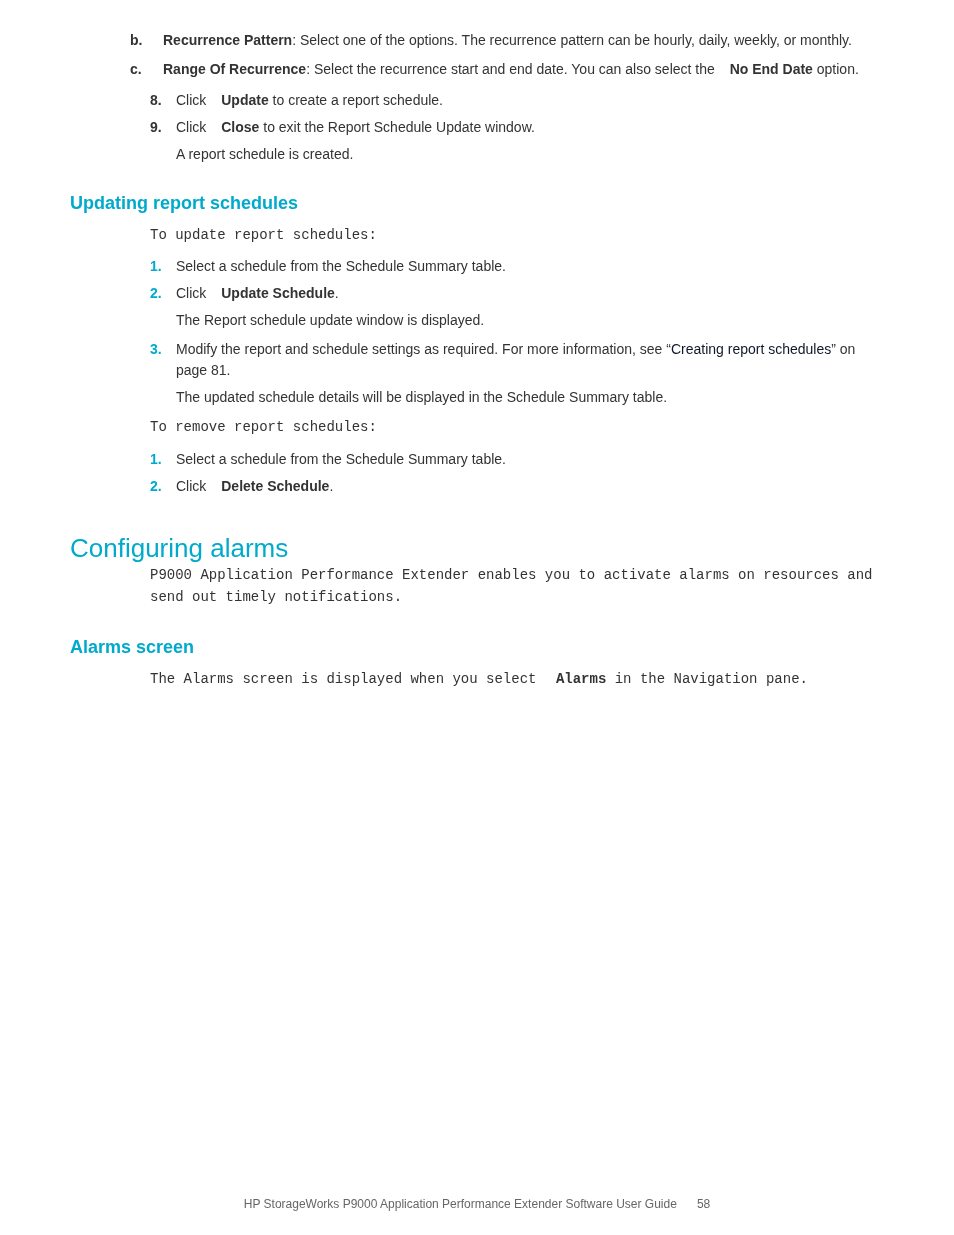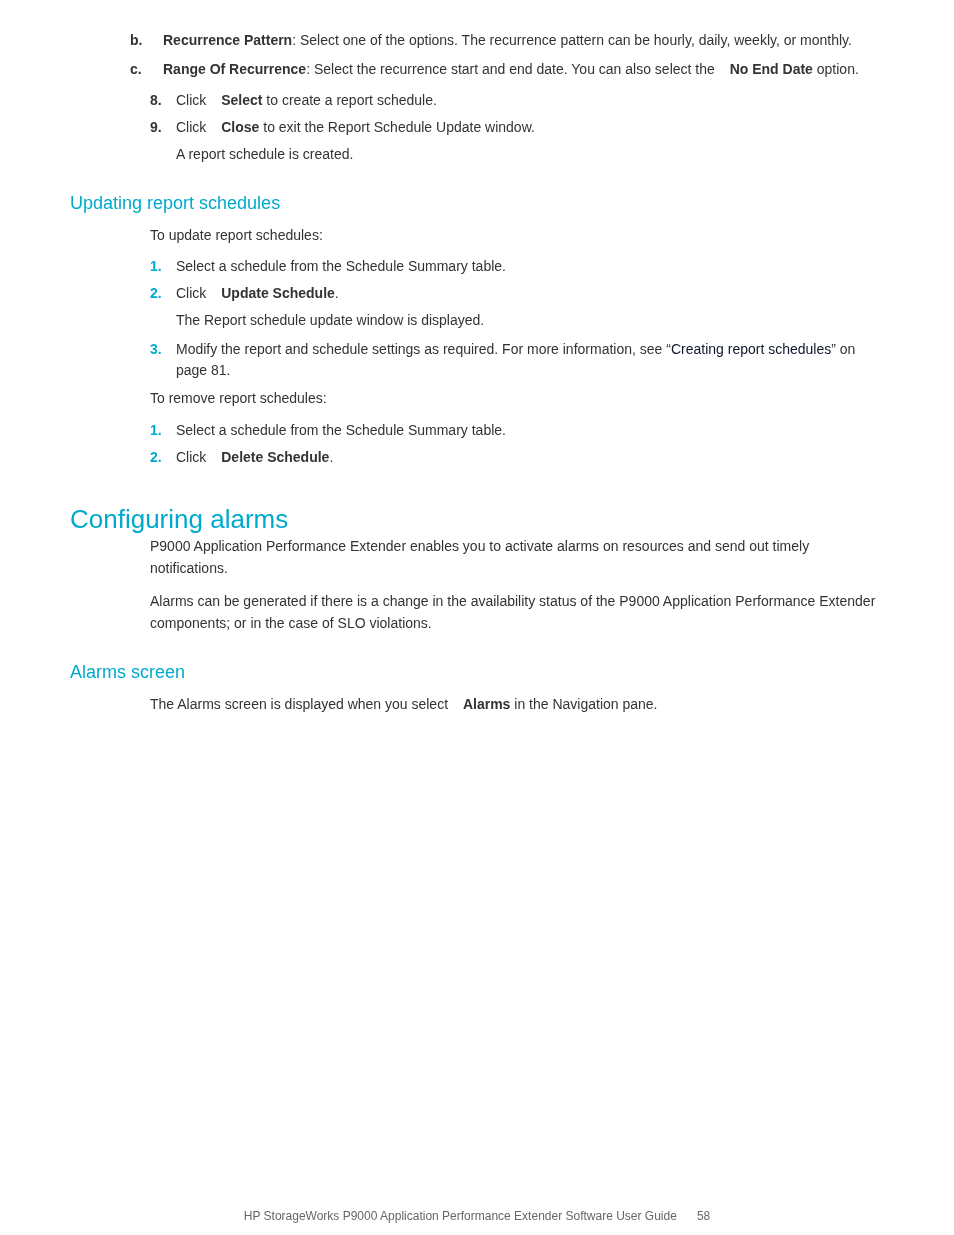--- a/index.html
+++ b/index.html
@@ -53,44 +53,45 @@
     }
     .sub-text {
       padding-left: 106px;
       margin-bottom: 8px;
       line-height: 1.5;
       color: #333;
     }
     .section-heading {
       color: #00aacc;
       font-size: 18px;
-      font-weight: normal;
+      font-weight: bold;
       margin-top: 28px;
       margin-bottom: 10px;
     }
     .chapter-heading {
       color: #00aacc;
       font-size: 26px;
       font-weight: normal;
       margin-top: 36px;
       margin-bottom: 0;
     }
     .intro-text {
       padding-left: 80px;
       margin-bottom: 10px;
       line-height: 1.6;
+      font-family: Liberation Mono, monospace;
     }
     .link {
       color: #0f172a;
       text-decoration: none;
     }
     .bold { font-weight: bold; padding-left: 11px; }
     .footer {
       position: absolute;
-      bottom: 12px;
+      bottom: 24px;
       left: 0;
       right: 0;
       text-align: center;
       font-size: 12px;
       color: #666;
     }
     .footer-content {
       display: flex;
       justify-content: center;
       align-items: center;
@@ -114,21 +115,21 @@
       <span class="bullet-text">
         <span class="bold">Range Of Recurrence</span><span>: Select the recurrence start and end date. You can also select the </span><span class="bold">No End Date</span><span> option.</span>
       </span>
     </div>
   </div>
 
   <div class="numbered-list">
     <div class="numbered-item">
       <span class="num-bold">8.</span>
       <span class="item-text">
-        <span>Click </span><span class="bold">Select</span><span> to create a report schedule.</span>
+        <span>Click </span><span class="bold">Update</span><span> to create a report schedule.</span>
       </span>
     </div>
     <div class="numbered-item">
       <span class="num-bold">9.</span>
       <span class="item-text">
         <span>Click </span><span class="bold">Close</span><span> to exit the Report Schedule Update window.</span>
       </span>
     </div>
   </div>
   <div class="sub-text">A report schedule is created.</div>
@@ -152,41 +153,41 @@
   <div class="sub-text">The Report schedule update window is displayed.</div>
 
   <div class="numbered-list">
     <div class="numbered-item">
       <span class="num-bold" style="color:#00aacc;">3.</span>
       <span class="item-text">
         <span>Modify the report and schedule settings as required. For more information, see “</span><a class="link">Creating report schedules</a><span>” on page 81.</span>
       </span>
     </div>
   </div>
+  <div class="sub-text">The updated schedule details will be displayed in the Schedule Summary table.</div>
 
 
   <div class="intro-text">To remove report schedules:</div>
 
   <div class="numbered-list">
     <div class="numbered-item">
       <span class="num-bold" style="color:#00aacc;">1.</span>
       <span class="item-text">Select a schedule from the Schedule Summary table.</span>
     </div>
     <div class="numbered-item">
       <span class="num-bold" style="color:#00aacc;">2.</span>
       <span class="item-text">
         <span>Click </span><span class="bold">Delete Schedule</span><span>.</span>
       </span>
     </div>
   </div>
 
   <h1 class="chapter-heading">Configuring alarms</h1>
 
   <div class="intro-text">P9000 Application Performance Extender enables you to activate alarms on resources and send out timely notifications.</div>
-  <div class="intro-text">Alarms can be generated if there is a change in the availability status of the P9000 Application Performance Extender components; or in the case of SLO violations.</div>
 
   <h2 class="section-heading">Alarms screen</h2>
 
   <div class="intro-text">
     <span>The Alarms screen is displayed when you select </span><span class="bold">Alarms</span><span> in the Navigation pane.</span>
   </div>
 
 </div>
 
 <div class="footer">

